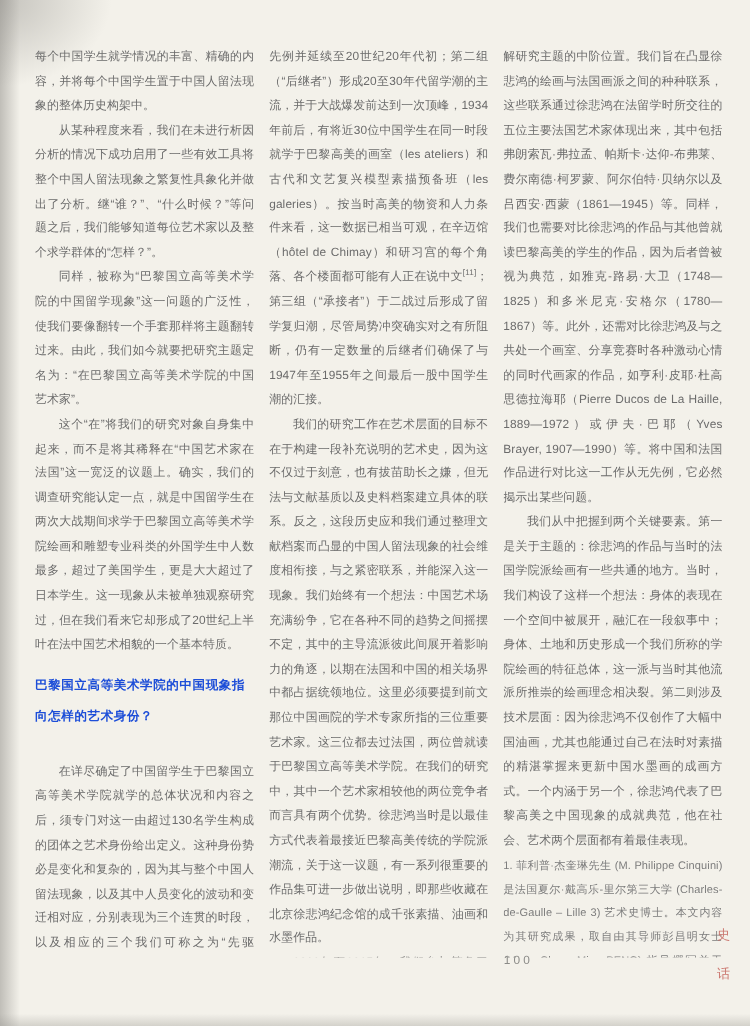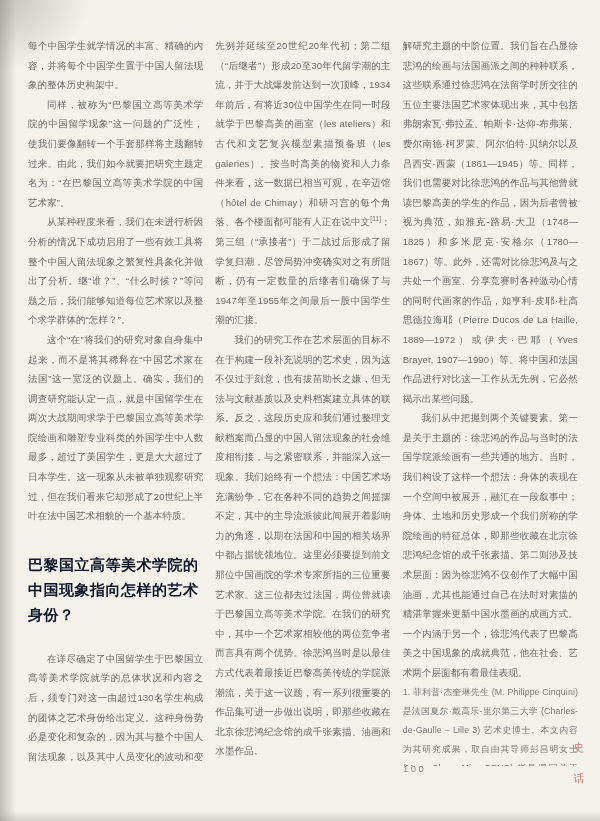--- a/index.html
+++ b/index.html
@@ -51,25 +51,25 @@
     letter-spacing: 0.1px;
   }
   .col p.indent { text-indent: 2em; }
   sup.ref {
     font-size: 6.5px;
     color: #6b6b6b;
     vertical-align: super;
     line-height: 0;
   }
   .section-heading {
-    margin: 26px 0 22px 0;
-    font-size: 15px;
+    margin: 10px 0 22px 0;
+    font-size: 10px;
     line-height: 25px;
     font-weight: bold;
-    color: #0f172a;
+    color: #1d4ed8;
     letter-spacing: 0.5px;
   }
   .notes-label {
     margin-top: 32px;
     font-size: 8.8px;
     color: #7c7c7c;
     letter-spacing: 1px;
   }
   .footnote {
     margin-top: 38px;
@@ -97,36 +97,36 @@
 </style>
 </head>
 <body>
 
 <div class="page">
 
   <div class="columns">
 
     <div class="col">
       <p>每个中国学生就学情况的丰富、精确的内容，并将每个中国学生置于中国人留法现象的整体历史构架中。</p>
+      <p class="indent">从某种程度来看，我们在未进行析因分析的情况下成功启用了一些有效工具将整个中国人留法现象之繁复性具象化并做出了分析。继“谁？”、“什么时候？”等问题之后，我们能够知道每位艺术家以及整个求学群体的“怎样？”。</p>
       <p class="indent">同样，被称为“巴黎国立高等美术学院的中国留学现象”这一问题的广泛性，使我们要像翻转一个手套那样将主题翻转过来。由此，我们如今就要把研究主题定名为：“在巴黎国立高等美术学院的中国艺术家”。</p>
-      <p class="indent">从某种程度来看，我们在未进行析因分析的情况下成功启用了一些有效工具将整个中国人留法现象之繁复性具象化并做出了分析。继“谁？”、“什么时候？”等问题之后，我们能够知道每位艺术家以及整个求学群体的“怎样？”。</p>
       <p class="indent">这个“在”将我们的研究对象自身集中起来，而不是将其稀释在“中国艺术家在法国”这一宽泛的议题上。确实，我们的调查研究能认定一点，就是中国留学生在两次大战期间求学于巴黎国立高等美术学院绘画和雕塑专业科类的外国学生中人数最多，超过了美国学生，更是大大超过了日本学生。这一现象从未被单独观察研究过，但在我们看来它却形成了20世纪上半叶在法中国艺术相貌的一个基本特质。</p>
       <div class="section-heading">巴黎国立高等美术学院的中国现象指向怎样的艺术身份？</div>
       <p class="indent">在详尽确定了中国留学生于巴黎国立高等美术学院就学的总体状况和内容之后，须专门对这一由超过130名学生构成的团体之艺术身份给出定义。这种身份势必是变化和复杂的，因为其与整个中国人留法现象，以及其中人员变化的波动和变迁相对应，分别表现为三个连贯的时段，以及相应的三个我们可称之为“先驱者”（précurseurs）、“后继者”（successeurs）和“承接者”（héritiers）的群组。第一组（“先驱者”）在1914年开创了赴法学艺的</p>
     </div>
 
     <div class="col">
       <p><span>先例并延续至20世纪20年代初；第二组（“后继者”）形成20至30年代留学潮的主流，并于大战爆发前达到一次顶峰，1934年前后，有将近30位中国学生在同一时段就学于巴黎高美的画室（les ateliers）和古代和文艺复兴模型素描预备班（les galeries）。按当时高美的物资和人力条件来看，这一数据已相当可观，在辛迈馆（hôtel de Chimay）和研习宫的每个角落、各个楼面都可能有人正在说中文</span><sup class="ref">[11]</sup><span>；第三组（“承接者”）于二战过后形成了留学复归潮，尽管局势冲突确实对之有所阻断，仍有一定数量的后继者们确保了与1947年至1955年之间最后一股中国学生潮的汇接。</span></p>
       <p class="indent">我们的研究工作在艺术层面的目标不在于构建一段补充说明的艺术史，因为这不仅过于刻意，也有拔苗助长之嫌，但无法与文献基质以及史料档案建立具体的联系。反之，这段历史应和我们通过整理文献档案而凸显的中国人留法现象的社会维度相衔接，与之紧密联系，并能深入这一现象。我们始终有一个想法：中国艺术场充满纷争，它在各种不同的趋势之间摇摆不定，其中的主导流派彼此间展开着影响力的角逐，以期在法国和中国的相关场界中都占据统领地位。这里必须要提到前文那位中国画院的学术专家所指的三位重要艺术家。这三位都去过法国，两位曾就读于巴黎国立高等美术学院。在我们的研究中，其中一个艺术家相较他的两位竞争者而言具有两个优势。徐悲鸿当时是以最佳方式代表着最接近巴黎高美传统的学院派潮流，关于这一议题，有一系列很重要的作品集可进一步做出说明，即那些收藏在北京徐悲鸿纪念馆的成千张素描、油画和水墨作品。</p>
       <p class="indent"><span>2012年至2015年，我们参与筹备了一个关于徐悲鸿与其法国老师们之关系的主题展览：“大师与大师，徐悲鸿与法国学院大家作品联展”</span></p>
     </div>
 
     <div class="col">
       <p>解研究主题的中阶位置。我们旨在凸显徐悲鸿的绘画与法国画派之间的种种联系，这些联系通过徐悲鸿在法留学时所交往的五位主要法国艺术家体现出来，其中包括弗朗索瓦·弗拉孟、帕斯卡·达仰-布弗莱、费尔南德·柯罗蒙、阿尔伯特·贝纳尔以及吕西安·西蒙（1861—1945）等。同样，我们也需要对比徐悲鸿的作品与其他曾就读巴黎高美的学生的作品，因为后者曾被视为典范，如雅克-路易·大卫（1748—1825）和多米尼克·安格尔（1780—1867）等。此外，还需对比徐悲鸿及与之共处一个画室、分享竞赛时各种激动心情的同时代画家的作品，如亨利·皮耶·杜高思德拉海耶（Pierre Ducos de La Haille, 1889—1972）或伊夫·巴耶（Yves Brayer, 1907—1990）等。将中国和法国作品进行对比这一工作从无先例，它必然揭示出某些问题。</p>
-      <p class="indent">我们从中把握到两个关键要素。第一是关于主题的：徐悲鸿的作品与当时的法国学院派绘画有一些共通的地方。当时，我们构设了这样一个想法：身体的表现在一个空间中被展开，融汇在一段叙事中；身体、土地和历史形成一个我们所称的学院绘画的特征总体，即那些收藏在北京徐悲鸿纪念馆的成千张素描。第二则涉及技术层面：因为徐悲鸿不仅创作了大幅中国油画，尤其也能通过自己在法时对素描的精湛掌握来更新中国水墨画的成画方式。一个内涵于另一个，徐悲鸿代表了巴黎高美之中国现象的成就典范，他在社会、艺术两个层面都有着最佳表现。</p>
+      <p class="indent">我们从中把握到两个关键要素。第一是关于主题的：徐悲鸿的作品与当时的法国学院派绘画有一些共通的地方。当时，我们构设了这样一个想法：身体的表现在一个空间中被展开，融汇在一段叙事中；身体、土地和历史形成一个我们所称的学院绘画的特征总体，这一派与当时其他流派所推崇的绘画理念相决裂。第二则涉及技术层面：因为徐悲鸿不仅创作了大幅中国油画，尤其也能通过自己在法时对素描的精湛掌握来更新中国水墨画的成画方式。一个内涵于另一个，徐悲鸿代表了巴黎高美之中国现象的成就典范，他在社会、艺术两个层面都有着最佳表现。</p>
       <p class="footnote">1. 菲利普·杰奎琳先生 (M. Philippe Cinquini) 是法国夏尔·戴高乐-里尔第三大学 (Charles-de-Gaulle – Lille 3) 艺术史博士。本文内容为其研究成果，取自由其导师彭昌明女士 (Mme. Chang-Ming PENG) 指导撰写并于2017年3月30日完成答辩的论文 « Les artistes chinois en France</p>
     </div>
 
   </div>
 
   <div class="page-number">100</div>
 
   <div class="margin-stamp">
     <span>史</span>
     <span>话</span>

